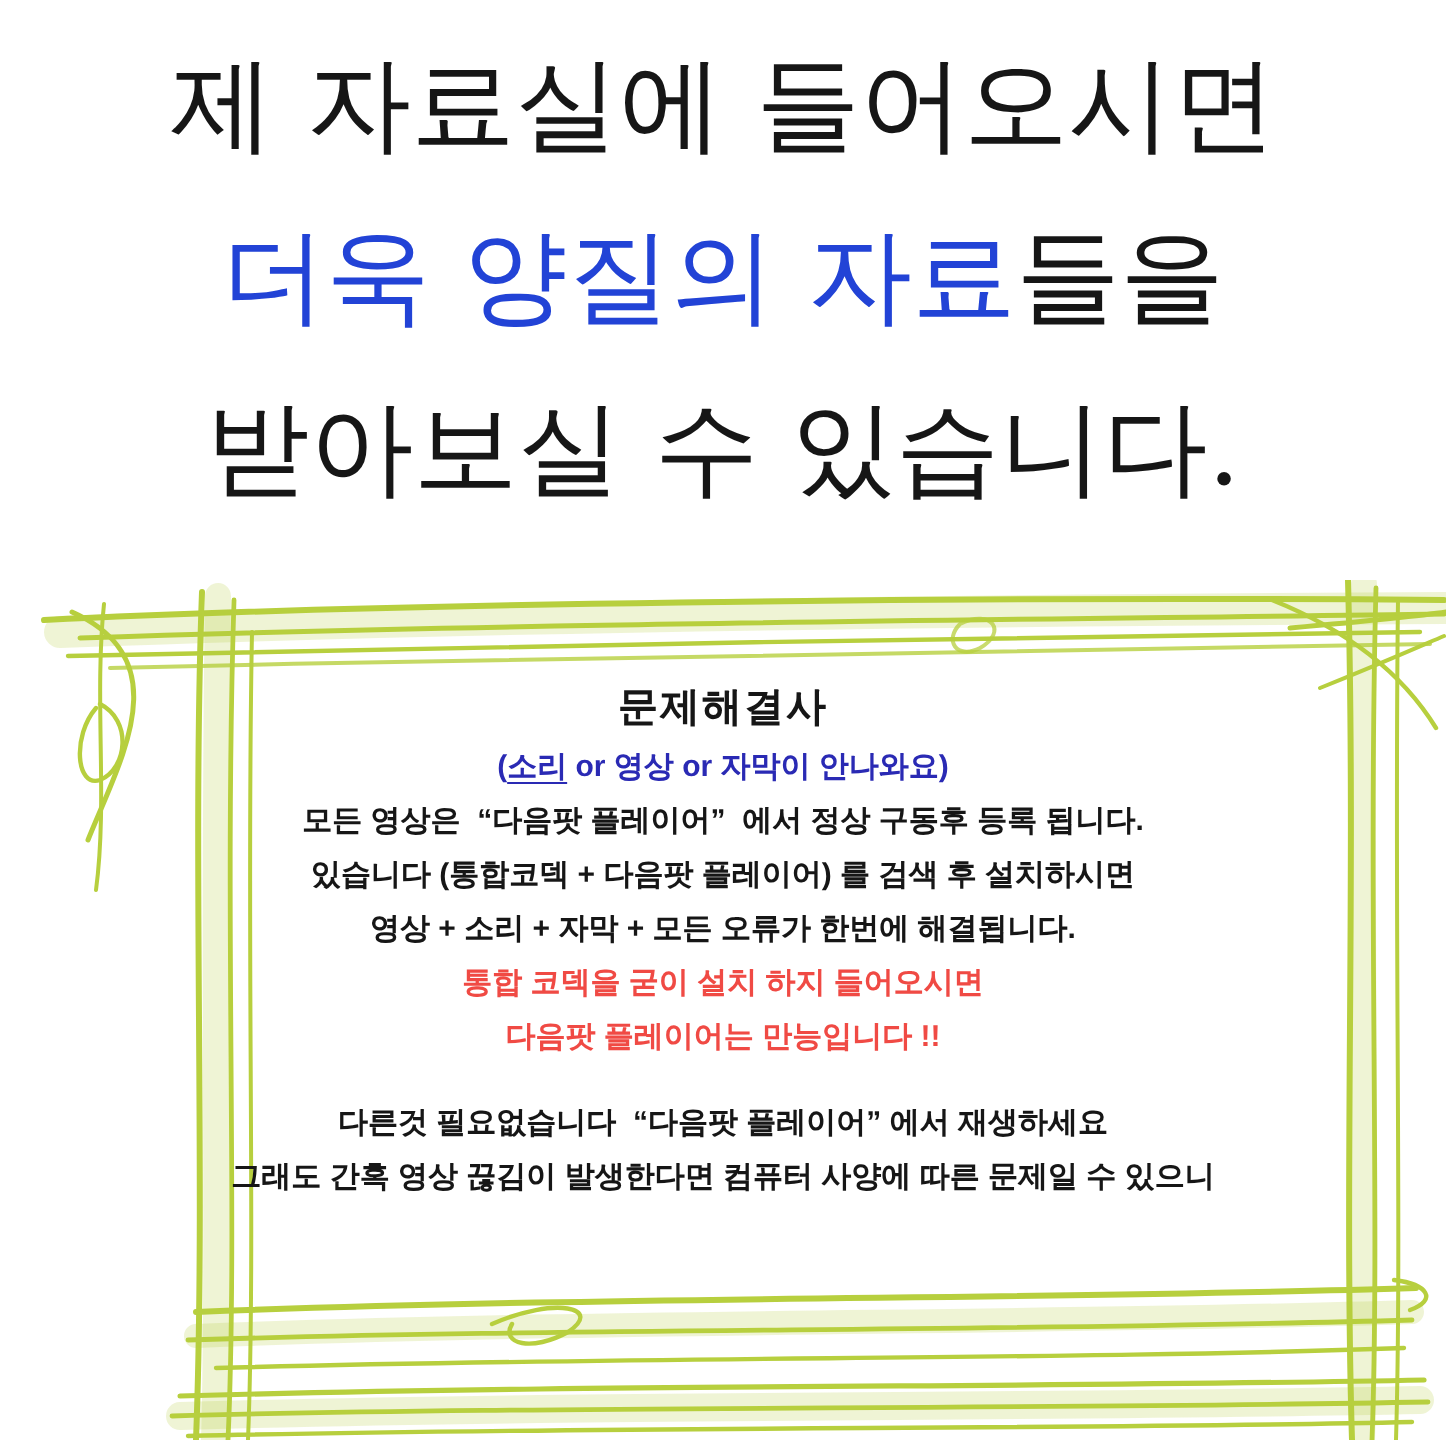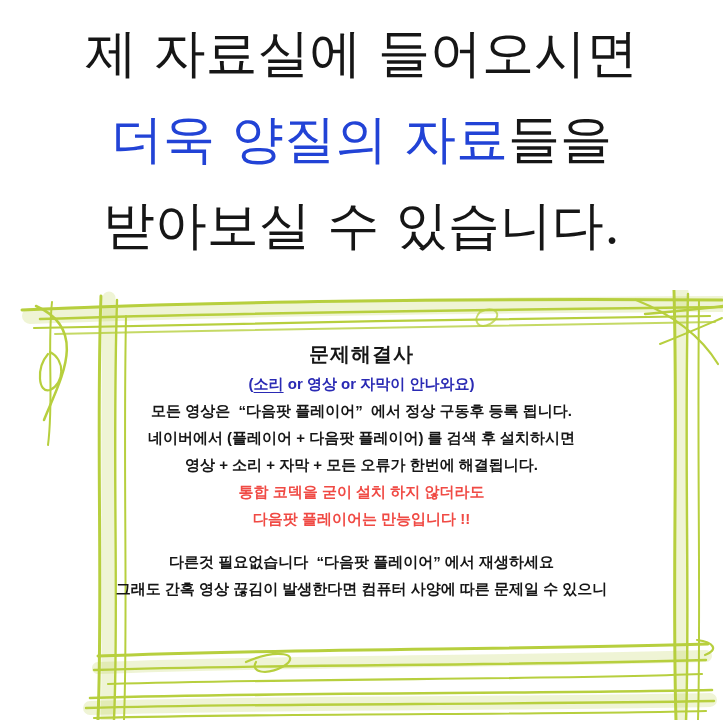--- a/index.html
+++ b/index.html
@@ -116,23 +116,23 @@
       <path class="s" d="M86 418 C 260 413, 500 415, 714 411" stroke-width="2.4"></path>
       <path class="s" d="M94 428 C 300 423, 540 425, 706 421" stroke-width="2.2"></path>
     </svg>
 
     <div class="box-content">
       <div class="box-title">문제해결사</div>
 
       <div class="box-line navy"><span>(</span><span class="u">소리</span><span> or 영상 or 자막이 안나와요)</span></div>
 
       <div class="box-line">모든 영상은  “다음팟 플레이어”  에서 정상 구동후 등록 됩니다.</div>
-      <div class="box-line">네이버에서 (플레이어 + 다음팟 플레이어) 를 검색 후 설치하시면</div>
+      <div class="box-line">있습니다 (통합코덱 + 다음팟 플레이어) 를 검색 후 설치하시면</div>
       <div class="box-line">영상 + 소리 + 자막 + 모든 오류가 한번에 해결됩니다.</div>
-      <div class="box-line red">통합 코덱을 굳이 설치 하지 않더라도</div>
+      <div class="box-line red">통합 코덱을 굳이 설치 하지 들어오시면</div>
       <div class="box-line red">다음팟 플레이어는 만능입니다 !!</div>
 
       <div class="spacer"></div>
 
       <div class="box-line">다른것 필요없습니다  “다음팟 플레이어” 에서 재생하세요</div>
       <div class="box-line">그래도 간혹 영상 끊김이 발생한다면 컴퓨터 사양에 따른 문제일 수 있으니</div>
     </div>
   </div>
 
 </div>

